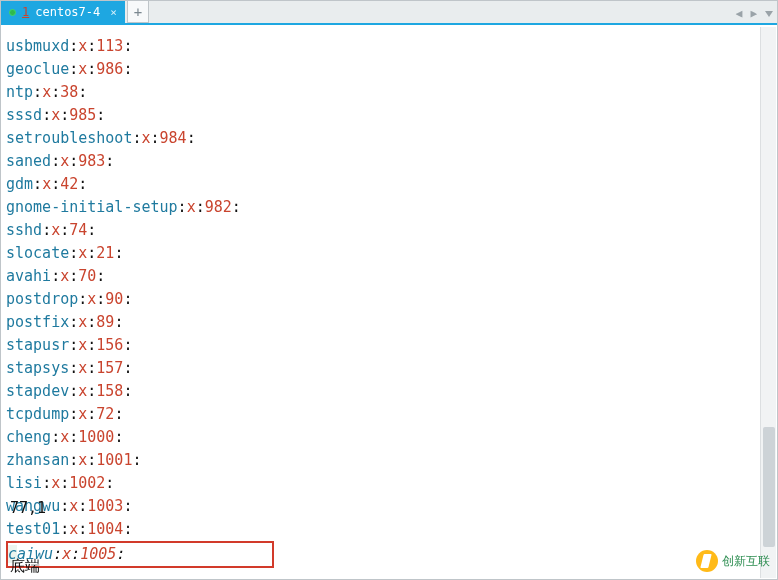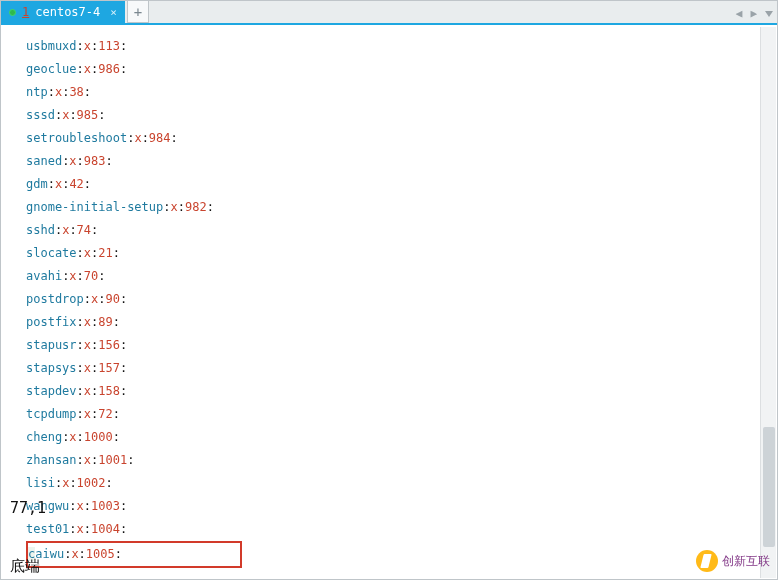--- a/index.html
+++ b/index.html
@@ -12,30 +12,30 @@
   .tab .num { text-decoration: underline; }
   .tab .x { margin-left: 4px; font-size: 11px; color: #d6f0fb; cursor: pointer; }
   .newtab { width: 22px; display: flex; align-items: center; justify-content: center; border: 1px solid #bfc5c9; border-top: none; background: #f7f9fa; color: #7a878f; font-size: 14px; cursor: pointer; margin-left:2px; }
   .tab-nav { position: absolute; right: 4px; top: 0; height: 24px; display: flex; align-items: center; gap: 8px; color: #9aa3a8; font-size: 11px; }
   .tab-nav span { cursor: pointer; }
   .tab-nav .tri { width:0;height:0;border-left:4px solid transparent;border-right:4px solid transparent;border-top:6px solid #9aa3a8; display:inline-block; }
   
   .terminal { position: absolute; top: 26px; left: 1px; right: 1px; bottom: 1px; background: #fff; overflow: hidden; }
   .scroll { position:absolute; top:0; right:0; width:16px; height:100%; background:#f1f3f4; border-left:1px solid #dcdfe1; }
   .scroll .thumb { position:absolute; left:2px; width:12px; background:#cdd3d7; border-radius:2px; }
-  .content { padding: 8px 6px 2px 24px; font-size: 12px; line-height: 23px; white-space: pre; color:#111; }
+  .content { padding: 8px 6px 2px 4px; font-size: 15px; line-height: 23px; white-space: pre; color:#111; }
   .grp { color: #1f7a9f; } 
   .x1  { color: #c9442e; } 
   .num { color: #c9442e; }
   .sel { background: #ecf4ee; }
-  .hl-line { display:flex; align-items:center; }
+  .hl-line { display:flex; align-items:center;font-style:italic; }
   .hl-box { border:2px solid #d23a2a; padding:0 2px 0 0; display:inline-block; }
   .status { position:absolute; bottom:2px; right:20px; left:8px; font-size:15px; color:#111; display:flex; justify-content:flex-end; gap:40px; padding-right:40px;flex-direction:column; }
   
-  .wm { position:absolute; right:6px; bottom:6px; display:flex; align-items:center; gap:4px; font-size:12px; color:#701a75; opacity:0.9; pointer-events:none; }
+  .wm { position:absolute; right:6px; bottom:6px; display:flex; align-items:center; gap:4px; font-size:12px; color:#15803d; opacity:0.9; pointer-events:none; }
   .wm .logo { width:22px;height:22px;background:#ffb300;border-radius:50%; position:relative; }
   .wm .logo::before { content:""; position:absolute; left:6px; top:4px; width:8px; height:14px; background:#fff; transform: skewX(-14deg); border-radius:1px; }
 </style>
 </head>
 <body>
 
 <div class="window">
 
   <div class="tabbar">
     <div class="tab">

